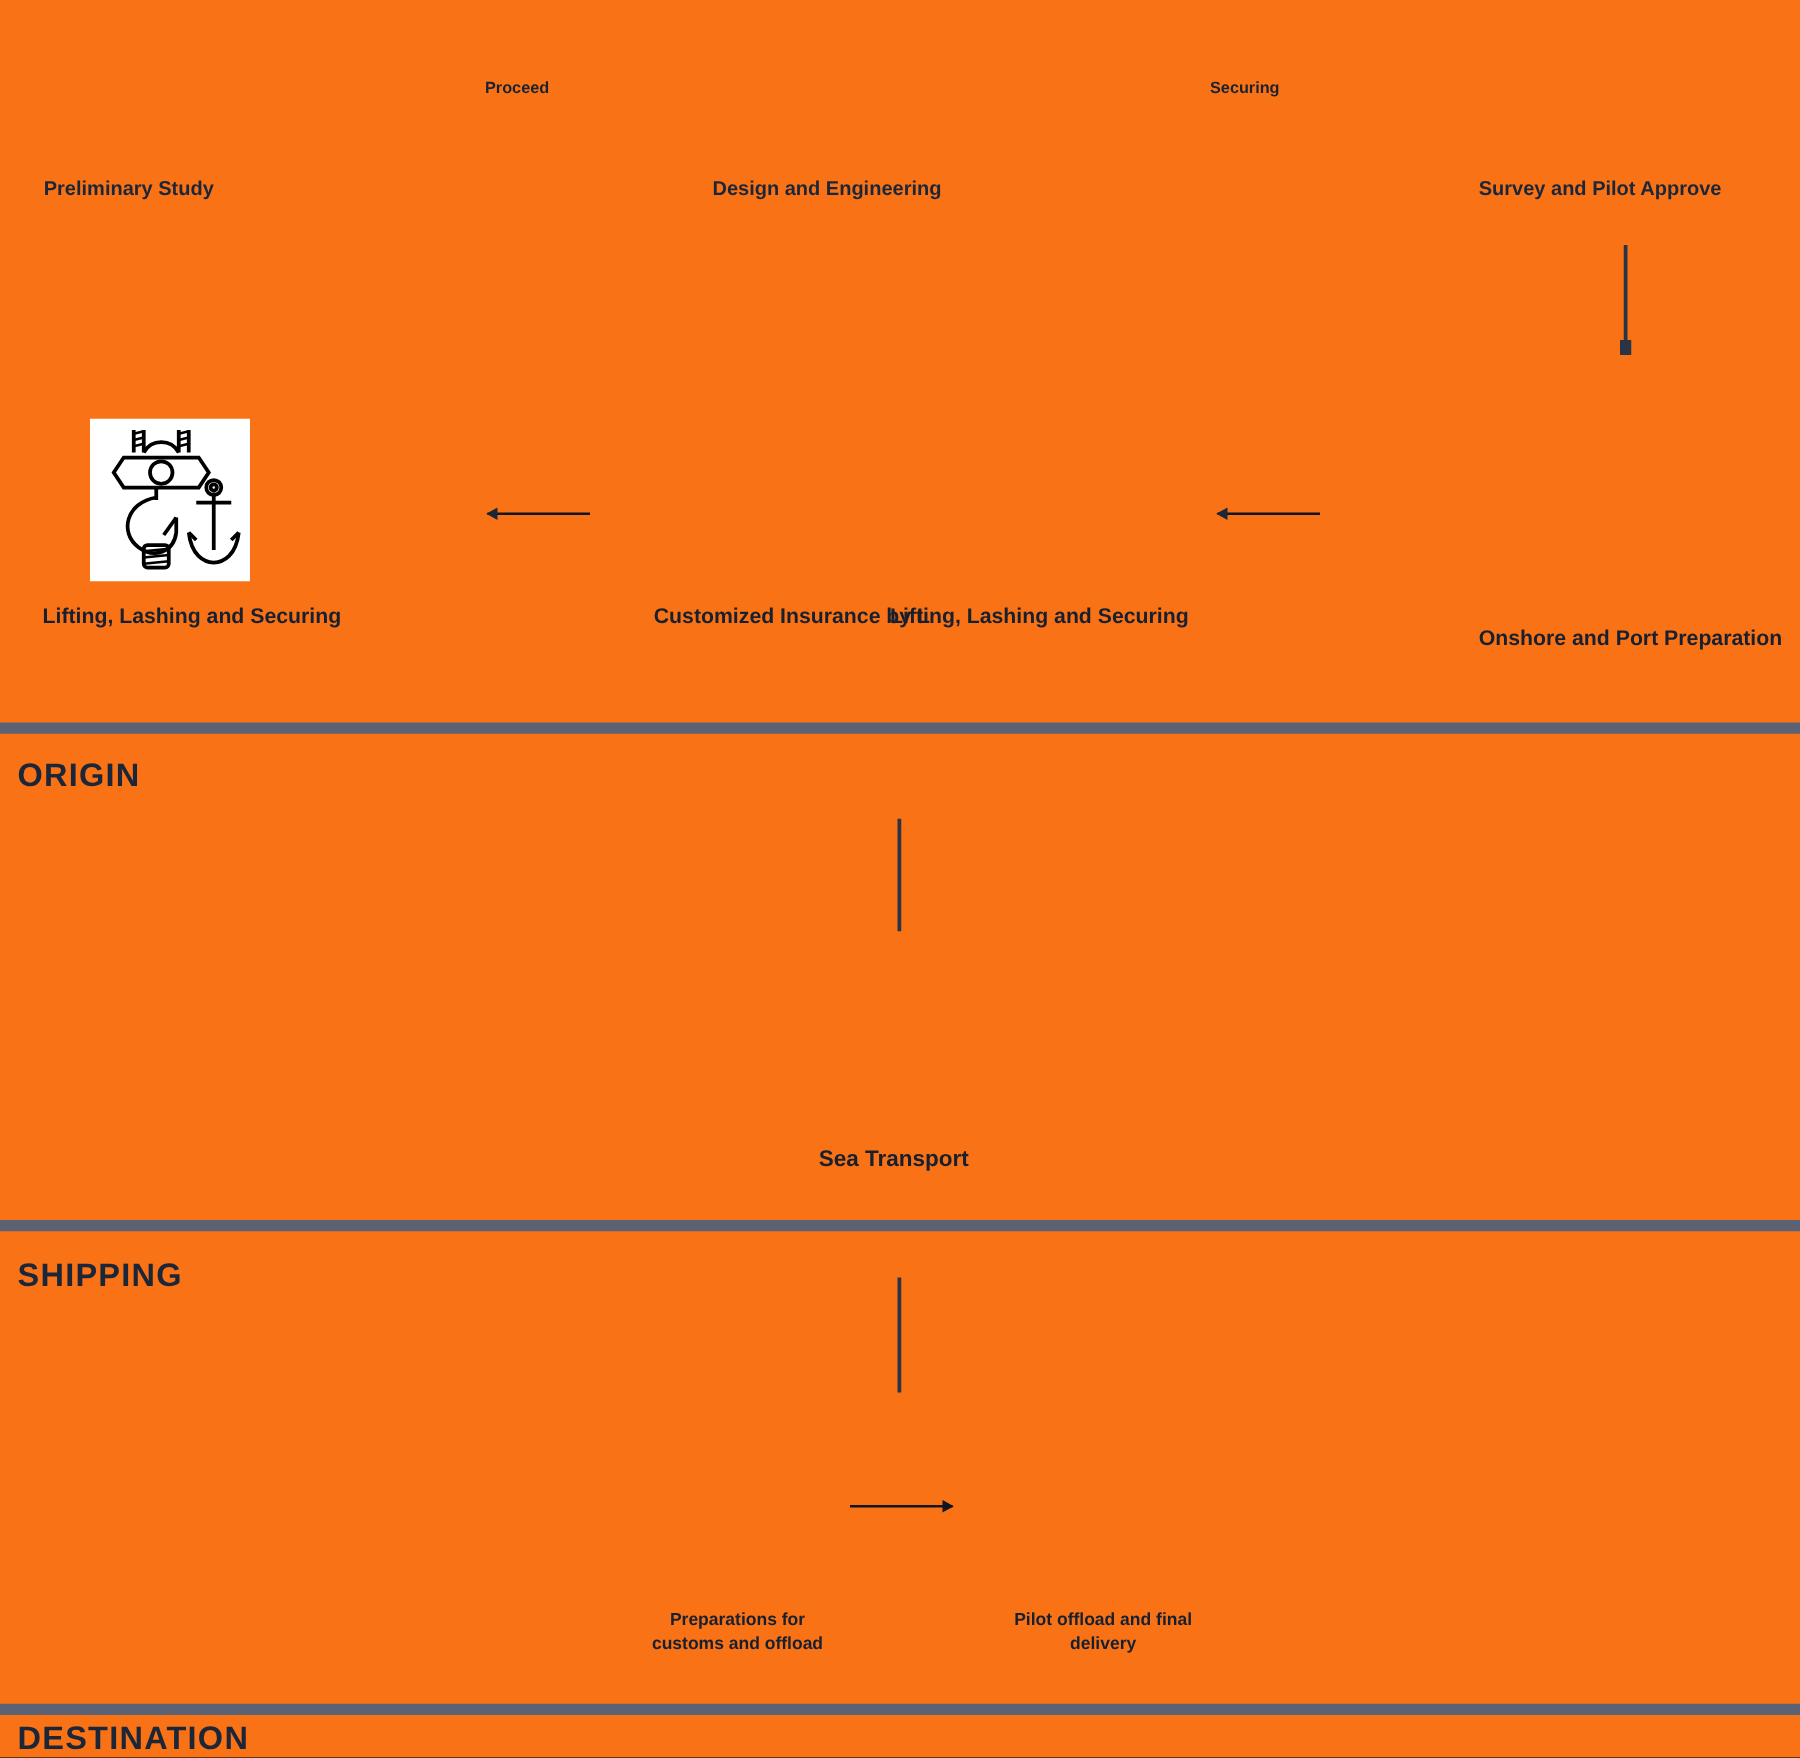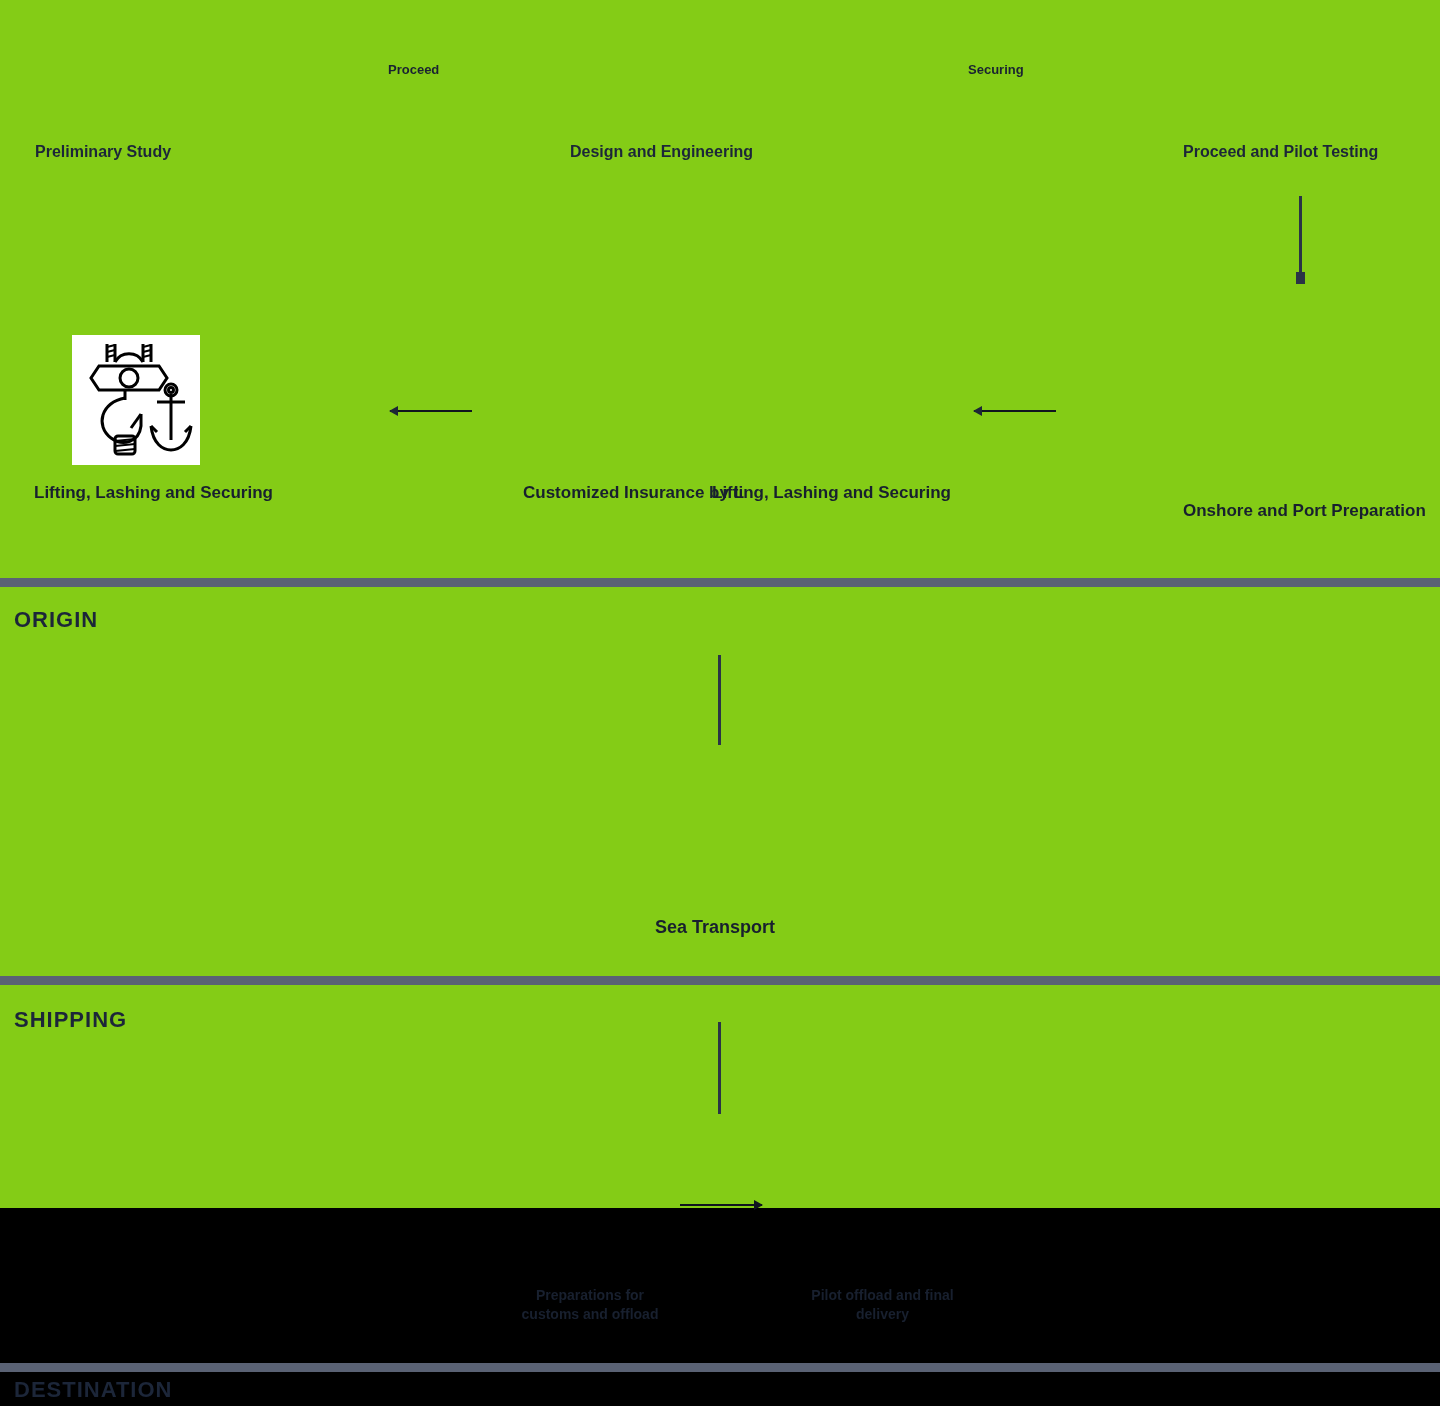--- a/index.html
+++ b/index.html
@@ -7,22 +7,22 @@
   html, body {
     width: 1440px;
     height: 1406px;
     background: #000000;
     font-family: "Liberation Sans", sans-serif;
     overflow: hidden;
   }
   #stage {
     position: relative;
     width: 1440px;
-    height: 1208px;
-    background: #84cc16;
+    height: 1406px;
+    background: #f97316;
   }
   .txt-head   { color: #1c2639; font-weight: 700; }
   .txt-cap    { color: #18202f; font-weight: 700; }
   .txt-small  { color: #1a2232; font-weight: 700; }
 
   
   .phase-head {
     position: absolute;
     font-size: 16px;
     line-height: 20px;
@@ -93,21 +93,21 @@
     position: absolute;
     left: 0;
     width: 1440px;
     height: 9px;
     background: #5a6274;
   }
 
   
   .band-title {
     position: absolute;
-    font-size: 22px;
+    font-size: 26px;
     line-height: 28px;
     letter-spacing: 1px;
     white-space: nowrap;
     text-align: right;
   }
 
   
   .icon-tile {
     position: absolute;
     background: #ffffff;
@@ -128,21 +128,21 @@
 </head>
 <body>
 
 <div id="stage">
 
   <div class="arrow-label txt-small" style="left:388px; top:62px;">Proceed</div>
   <div class="arrow-label txt-small" style="left:968px; top:62px;">Securing</div>
 
   <div class="phase-head txt-head" style="left:35px; top:142px;">Preliminary Study</div>
   <div class="phase-head txt-head" style="left:570px; top:142px;">Design and Engineering</div>
-  <div class="phase-head txt-head" style="left:1183px; top:142px;">Proceed and Pilot Testing</div>
+  <div class="phase-head txt-head" style="left:1183px; top:142px;">Survey and Pilot Approve</div>
 
   <div class="arrow-v capped" style="left:1299px; top:196px; height:86px;"></div>
 
   <div class="arrow-h left" style="left:390px; top:410px; width:82px;"></div>
   <div class="arrow-h left" style="left:974px; top:410px; width:82px;"></div>
 
   <div class="icon-tile" style="left:72px; top:335px; width:128px; height:130px;">
     <svg width="118" height="120" viewBox="0 0 118 120" aria-hidden="true">
       <g fill="none" stroke="#000000" stroke-width="3">
 

